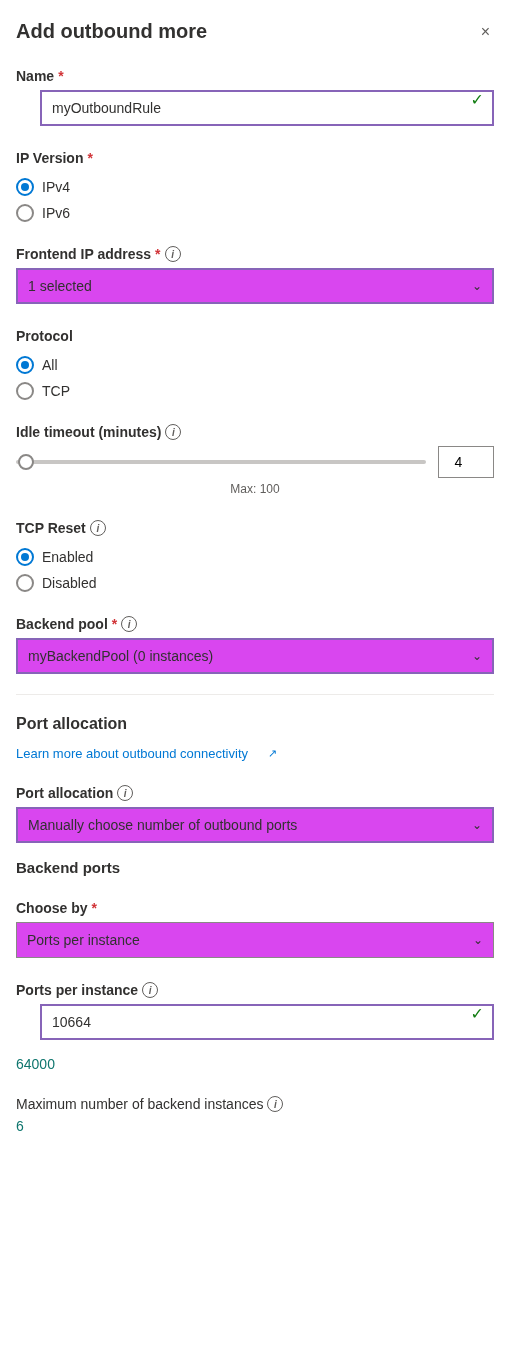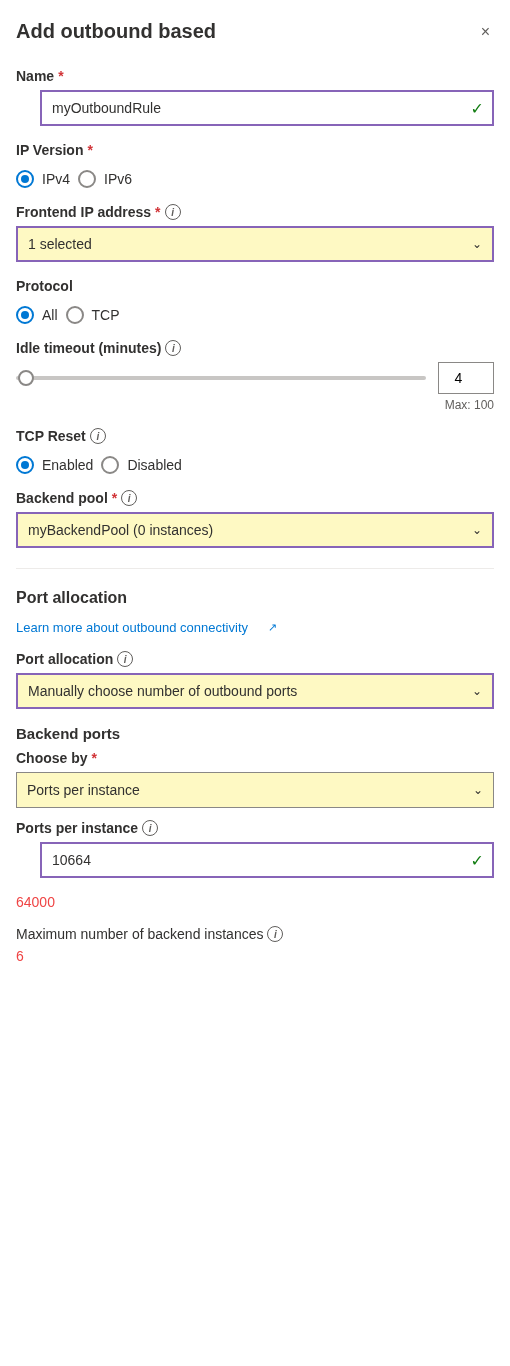--- a/index.html
+++ b/index.html
@@ -39,20 +39,21 @@
       margin-bottom: 16px;
     }
     .field-label {
       font-size: 14px;
       font-weight: 600;
       color: #323130;
       margin-bottom: 6px;
       display: flex;
       align-items: center;
       gap: 4px;
+      margin-top: 24px;
     }
     .required {
       color: #d13438;
     }
     .info-icon {
       display: inline-flex;
       align-items: center;
       justify-content: center;
       width: 16px;
       height: 16px;
@@ -60,21 +61,20 @@
       border: 1px solid #605e5c;
       font-size: 10px;
       color: #605e5c;
       cursor: pointer;
       font-style: italic;
       font-weight: bold;
     }
     .input-with-check {
       position: relative;
       display: flex;
-      align-items: center;
       padding-left: 24px;
     }
     .input-with-check input {
       width: 100%;
       border: 2px solid #8764b8;
       padding: 6px 36px 6px 10px;
       font-size: 14px;
       color: #323130;
       outline: none;
       height: 36px;
@@ -84,37 +84,37 @@
       right: 10px;
       color: #107c10;
       font-size: 16px;
     }
     .dropdown {
       width: 100%;
       border: 2px solid #8764b8;
       padding: 6px 10px;
       font-size: 14px;
       color: #323130;
-      background: #fef9c3;
+      background: #d946ef;
       display: flex;
       align-items: center;
       justify-content: space-between;
       height: 36px;
       cursor: pointer;
     }
     .dropdown.normal {
       border: 1px solid #8a8886;
     }
     .dropdown-arrow {
       font-size: 12px;
       color: #323130;
     }
     .radio-group {
       display: flex;
-      flex-direction: row;
+      flex-direction: column;
       gap: 8px;
       margin-top: 12px;
     }
     .radio-item {
       display: flex;
       align-items: center;
       gap: 8px;
       cursor: pointer;
     }
     .radio-outer {
@@ -170,21 +170,21 @@
       width: 56px;
       border: 1px solid #8a8886;
       padding: 4px 6px;
       font-size: 14px;
       text-align: center;
       height: 32px;
     }
     .slider-max {
       font-size: 12px;
       color: #605e5c;
-      text-align: right;
+      text-align: center;
       margin-top: 4px;
     }
     .section-divider {
       border: none;
       border-top: 1px solid #edebe9;
       margin: 20px 0;
     }
     .section-title {
       font-size: 16px;
       font-weight: 600;
@@ -211,31 +211,31 @@
     }
     .subsection-title {
       font-size: 15px;
       font-weight: 600;
       color: #323130;
       margin-bottom: 8px;
       margin-top: 4px;
     }
     .value-display {
       font-size: 14px;
-      color: #ef4444;
+      color: #0f766e;
       margin-top: 2px;
     }
   </style>
 </head>
 <body>
 
 <div class="panel">
 
   <div class="panel-header">
-    <h1 class="panel-title">Add outbound based</h1>
+    <h1 class="panel-title">Add outbound more</h1>
     <button class="close-btn">×</button>
   </div>
 
   <div class="field-group">
     <div class="field-label">
       <span>Name</span>
       <span class="required">*</span>
     </div>
     <div class="input-with-check">
       <input type="text" value="myOutboundRule" style="">

